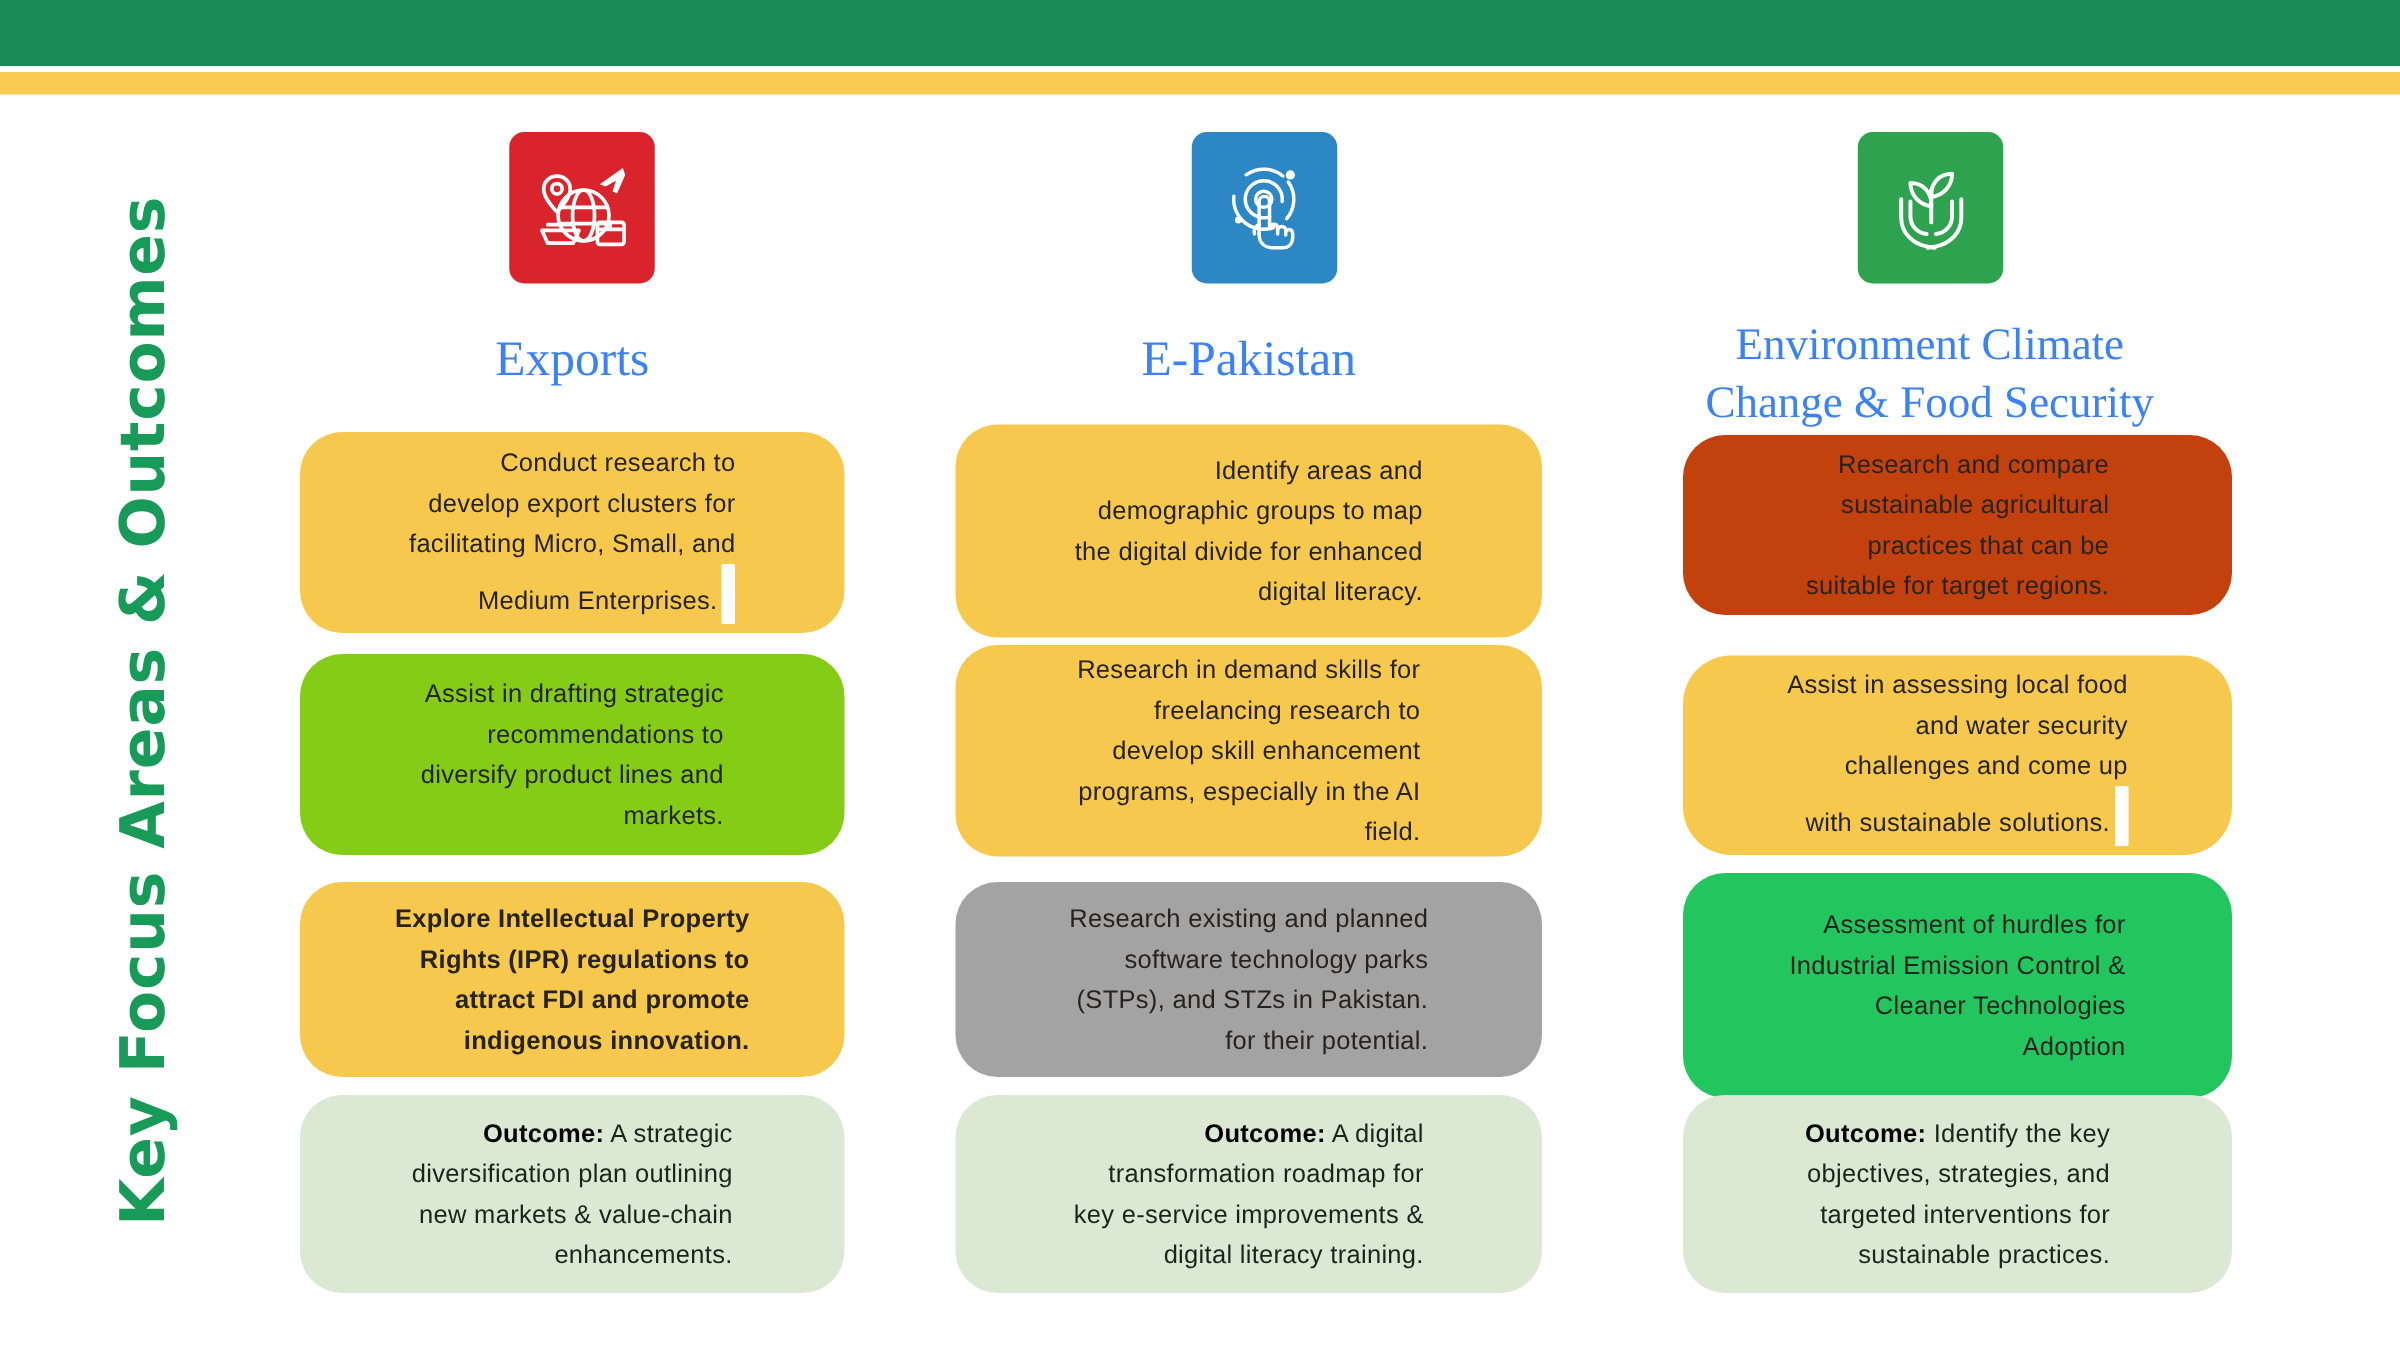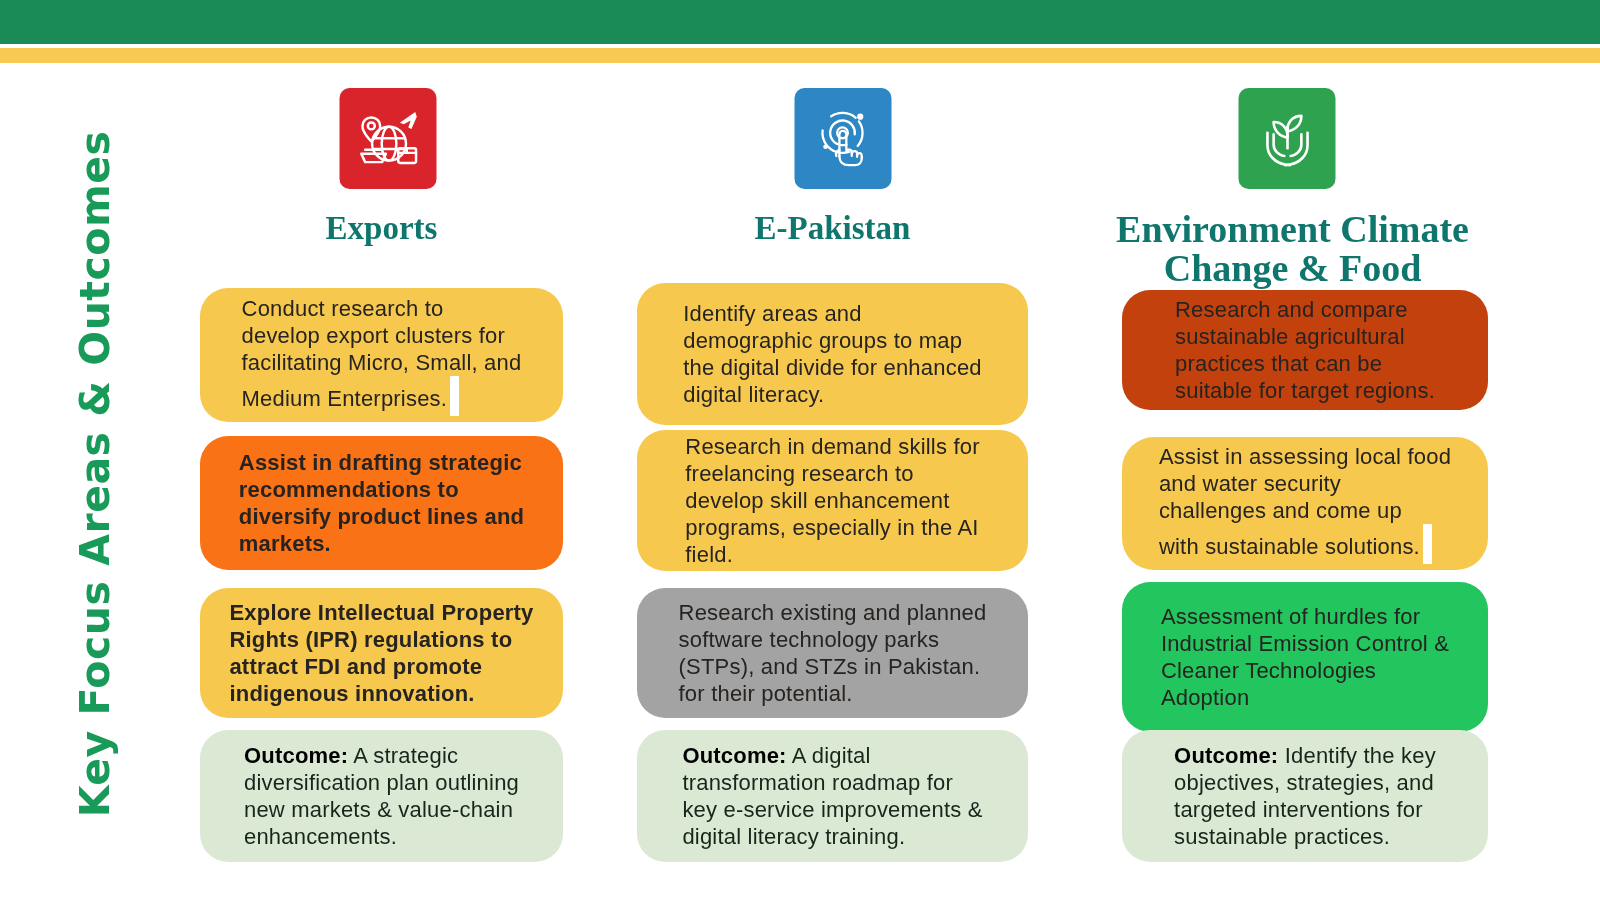--- a/index.html
+++ b/index.html
@@ -20,31 +20,31 @@
   .col2{left:637px;width:391px;}
   .col3{left:1122px;width:366px;}
 
   .icon-badge{position:absolute;top:88px;width:97px;height:101px;border-radius:10px;
               display:flex;align-items:center;justify-content:center;}
   .col1 .icon-badge{left:calc(50% + 6px);transform:translateX(-50%);}
   .col2 .icon-badge{left:calc(50% + 10px);transform:translateX(-50%);}
   .col3 .icon-badge{left:calc(50% - 18px);transform:translateX(-50%);}
   .icon-badge svg{width:74px;height:74px;}
 
-  .col-title{position:absolute;left:0;right:0;margin:0;text-align:center;
-             font-family:"Liberation Serif",serif;font-weight:700;color:#0f766e;
+  .col-title{position:absolute;left:0;right:0;margin:12px;text-align:center;
+             font-family:"Liberation Serif",serif;font-weight:400;color:#3b82f6;
              white-space:pre-line;}
   .col1 .col-title,.col2 .col-title{top:208px;font-size:33px;line-height:40px;}
-  .col3 .col-title{top:210px;font-size:38px;line-height:39px;margin-left:-25px;}
+  .col3 .col-title{top:198px;font-size:30px;line-height:39px;margin-left:-25px;}
 
   .box{position:absolute;left:0;right:0;border-radius:28px;
        display:flex;align-items:center;justify-content:center;padding:6px 14px;
        box-sizing:border-box;}
-  .box-text{margin:0;text-align:left;white-space:pre-line;
-            font-size:22px;line-height:27px;color:#262321;letter-spacing:.2px;}
+  .box-text{margin:0;text-align:right;white-space:pre-line;
+            font-size:17px;line-height:27px;color:#262321;letter-spacing:.2px;}
   .outcome .box-text{color:#17261b;}
   .outcome-label{font-weight:700;color:#000000;}
 
   .caret{display:inline-block;width:9px;height:40px;background:#ffffff;
          vertical-align:-10px;margin-left:3px;border-radius:1px;}
 </style>
 </head>
 <body>
 
 <div class="slide">
@@ -71,21 +71,21 @@
       </svg>
     </div>
     <h2 class="col-title">Exports</h2>
 
     <div class="box focus" style="top: 288px; height: 134px; background-color: rgb(246, 201, 78);">
       <p class="box-text"><span>Conduct research to
 develop export clusters for
 facilitating Micro, Small, and
 Medium Enterprises.</span><span class="caret"></span></p>
     </div>
-    <div class="box focus" style="top: 436px; height: 134px; background-color: #f97316; font-weight: bold;">
+    <div class="box focus" style="top: 436px; height: 134px; background-color: #84cc16;">
       <p class="box-text">Assist in drafting strategic
 recommendations to
 diversify product lines and
 markets.</p>
     </div>
     <div class="box focus" style="top: 588px; height: 130px; background-color: rgb(246, 201, 78); font-weight: bold;">
       <p class="box-text">Explore Intellectual Property
 Rights (IPR) regulations to
 attract FDI and promote
 indigenous innovation.</p>

